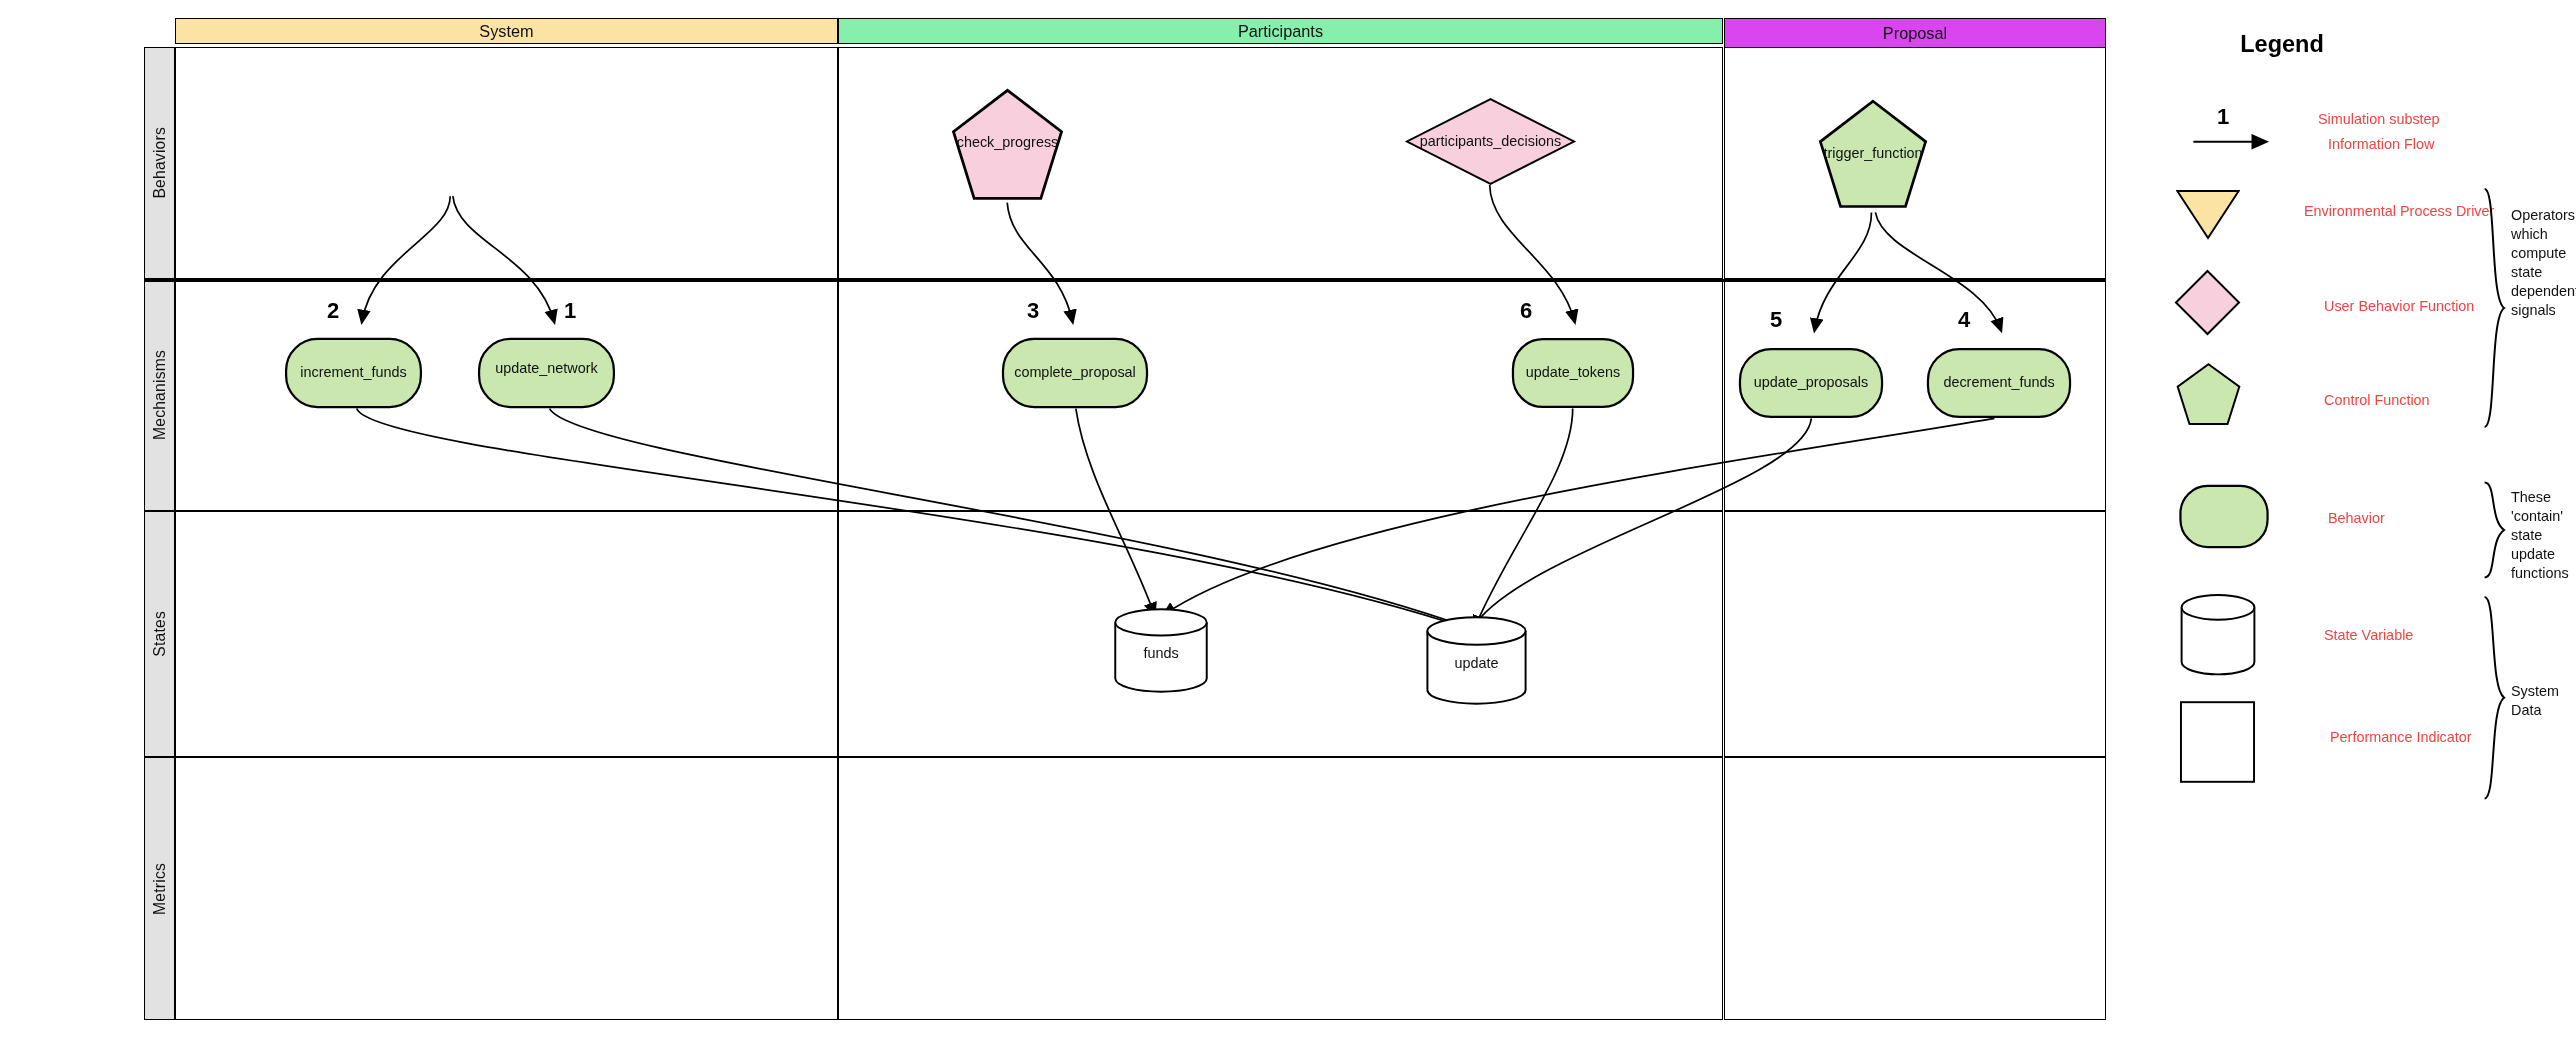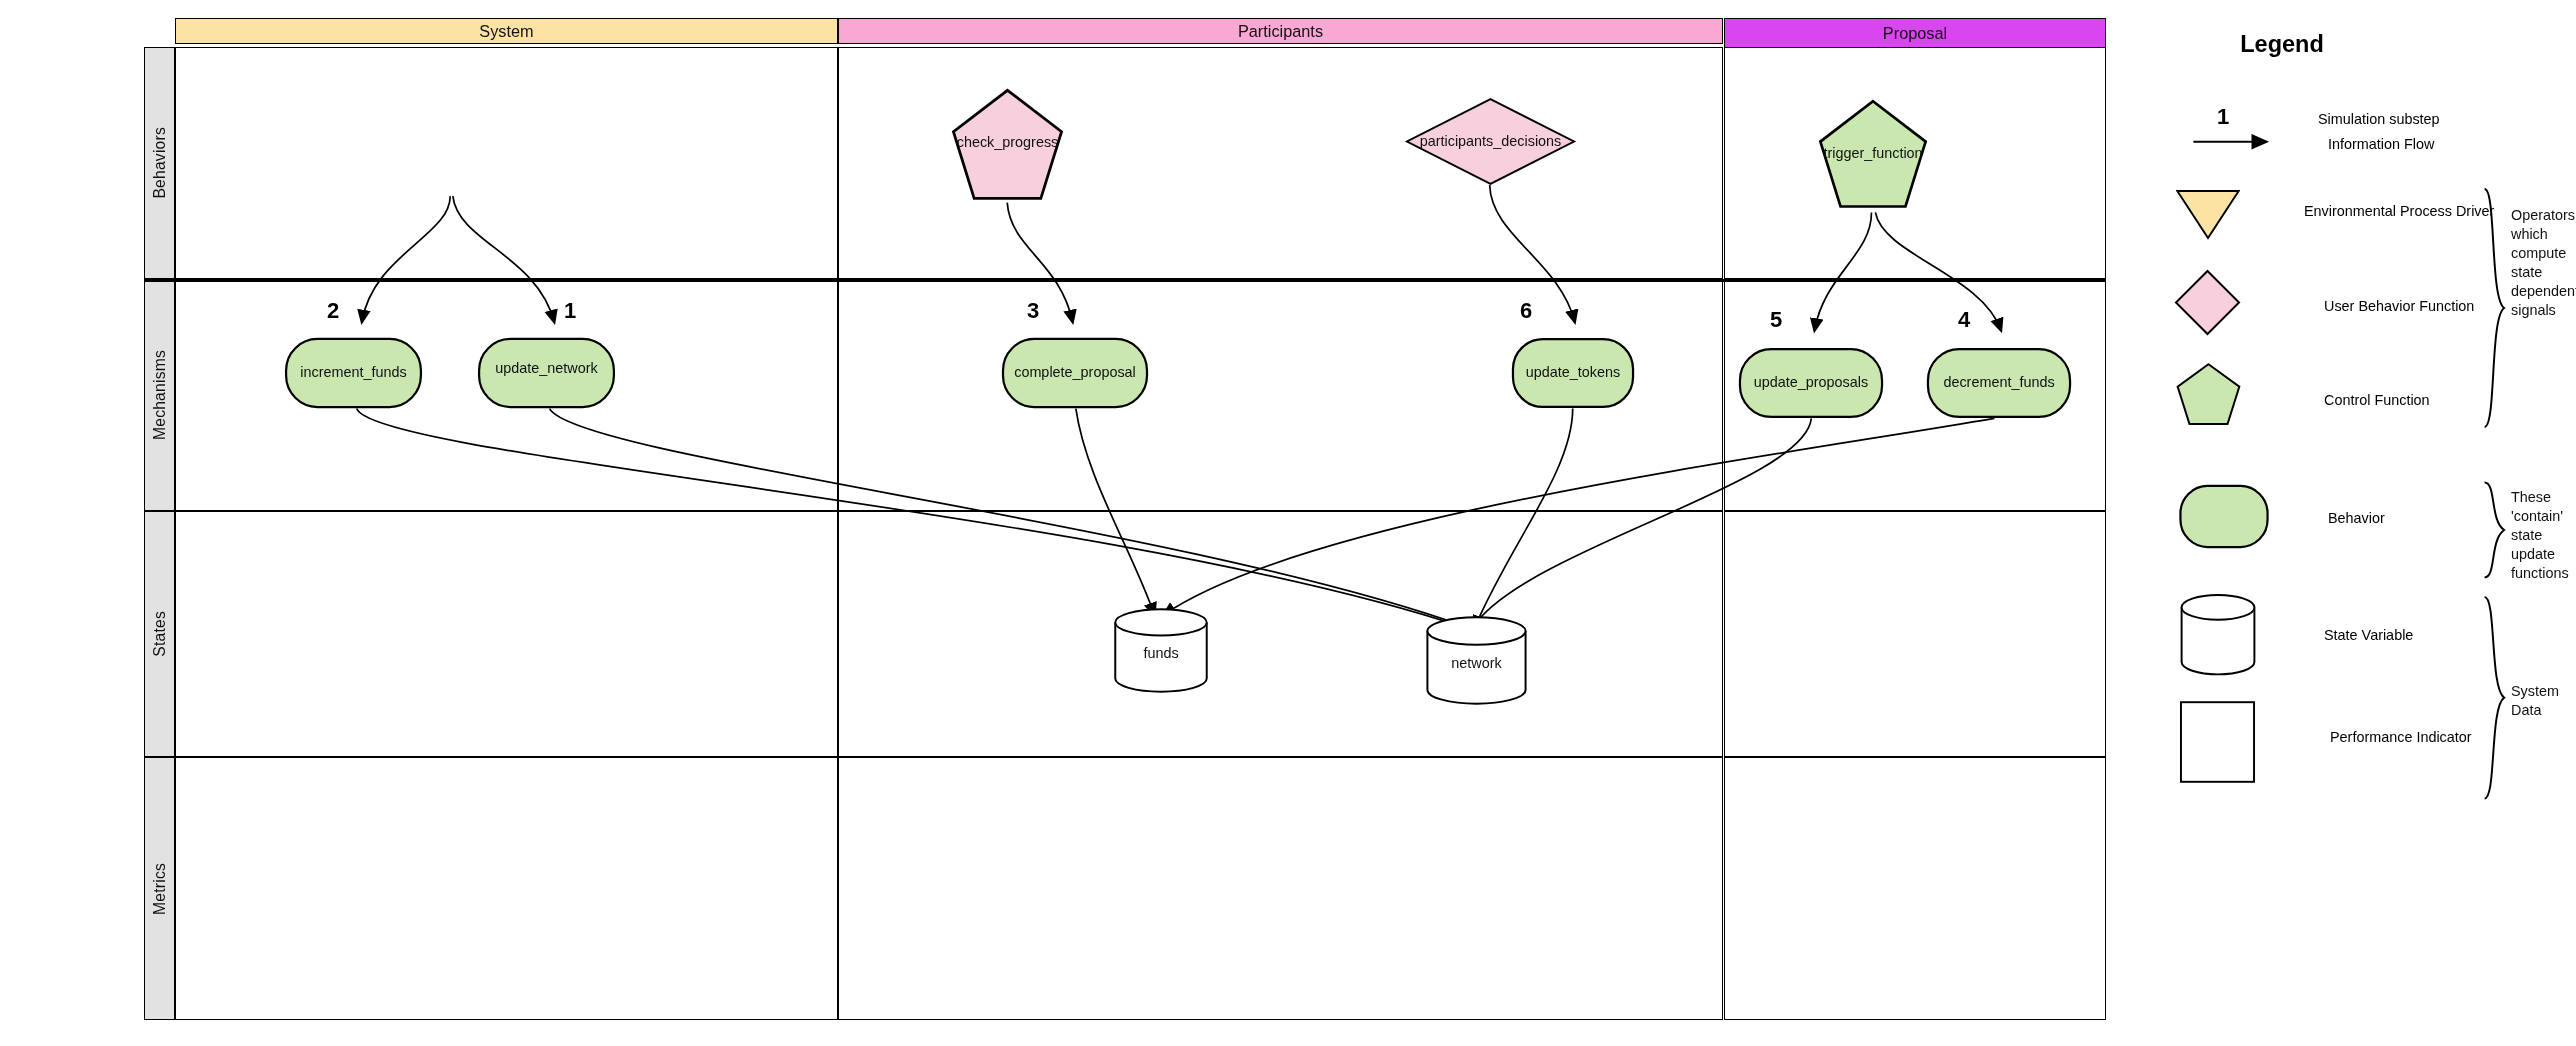--- a/index.html
+++ b/index.html
@@ -24,34 +24,34 @@
   .node svg{position:absolute;left:0;top:0;overflow:visible;}
 
   .stepnum{position:absolute;font-size:22px;font-weight:bold;color:#000;
            font-family:"Liberation Sans",sans-serif;}
 
   
   #legend{position:absolute;left:2145px;top:19.6px;width:432px;height:732px;}
   .legend-title{position:absolute;left:39px;top:11px;width:196px;text-align:center;
                 font-size:23.5px;font-weight:bold;color:#000;}
   .lg-item{position:absolute;}
-  .lg-text{position:absolute;font-size:14.4px;color:#000000;line-height:1.25;}
+  .lg-text{position:absolute;font-size:14.4px;color:#ef4444;line-height:1.25;}
   .brace-text{position:absolute;font-size:14.4px;color:#111;line-height:1.32;width:78px;}
   .lg-num{position:absolute;font-size:22px;font-weight:bold;color:#000;}
   svg.ov{position:absolute;left:0;top:0;width:2576px;height:1046px;pointer-events:none;}
 </style>
 </head>
 <body>
 
 <div id="stage">
 
   <div class="colhead" style="left:175px;top:18.3px;width:663px;height:26px;background:#fae3a3;">
     <span>System</span>
   </div>
-  <div class="colhead" style="left:838px;top:18.3px;width:885px;height:26px;background:#f9a8d4;text-align:right;">
+  <div class="colhead" style="left:838px;top:18.3px;width:885px;height:26px;background:#86efac;text-align:right;">
     <span>Participants</span>
   </div>
   <div class="colhead" style="left:1724px;top:18.3px;width:382px;height:30px;background:#d946ef;">
     <span>Proposal</span>
   </div>
 
   <div class="rowlabel" style="left:144px;top:47px;width:31px;height:232px;">
     <span>Behaviors</span>
   </div>
   <div class="rowlabel" style="left:144px;top:279px;width:31px;height:232px;">
@@ -192,21 +192,21 @@
       <ellipse cx="75" cy="22" rx="70" ry="20" fill="#ffffff" stroke="#000" stroke-width="3"></ellipse>
     </svg>
     <span class="lbl" style="margin-top:5.2px;">funds</span>
   </div>
 
   <div class="node" style="left:1424px;top:616px;width:105px;height:89px;">
     <svg width="105" height="89" viewBox="0 0 160 136">
       <path d="M5,23 L5,113 A75,21 0 0 0 155,113 L155,23" fill="#ffffff" stroke="#000" stroke-width="3"></path>
       <ellipse cx="80" cy="23" rx="75" ry="21" fill="#ffffff" stroke="#000" stroke-width="3"></ellipse>
     </svg>
-    <span class="lbl" style="margin-top:6.5px;">network</span>
+    <span class="lbl" style="margin-top:6.5px;">update</span>
   </div>
 
   <div id="legend">
 
     <div class="legend-title">Legend</div>
 
     <div class="lg-num" style="left:72px;top:84px;">1</div>
     <div class="lg-text" style="left:173px;top:90px;">Simulation substep</div>
 
     <div class="lg-item" style="left:47px;top:110px;width:85px;height:23.5px;">

